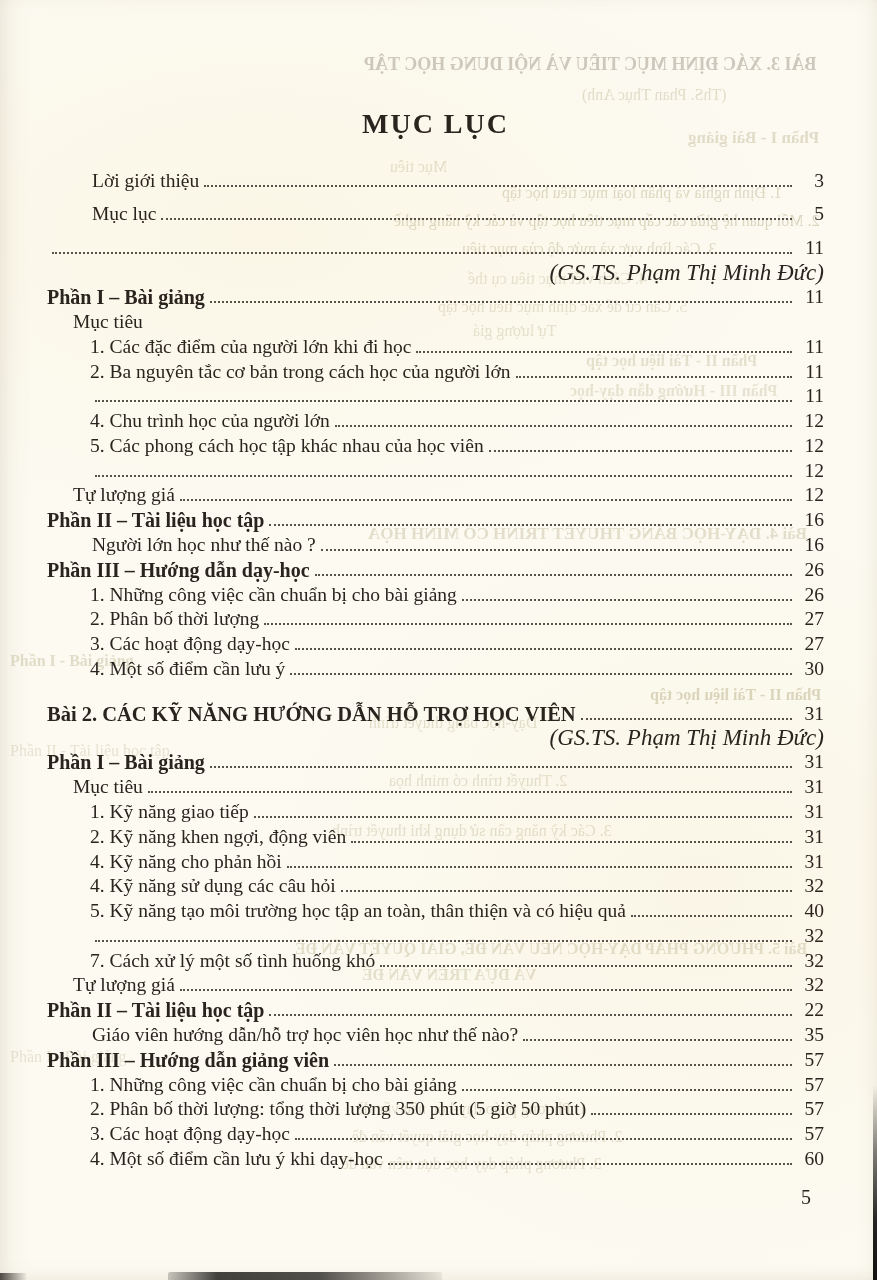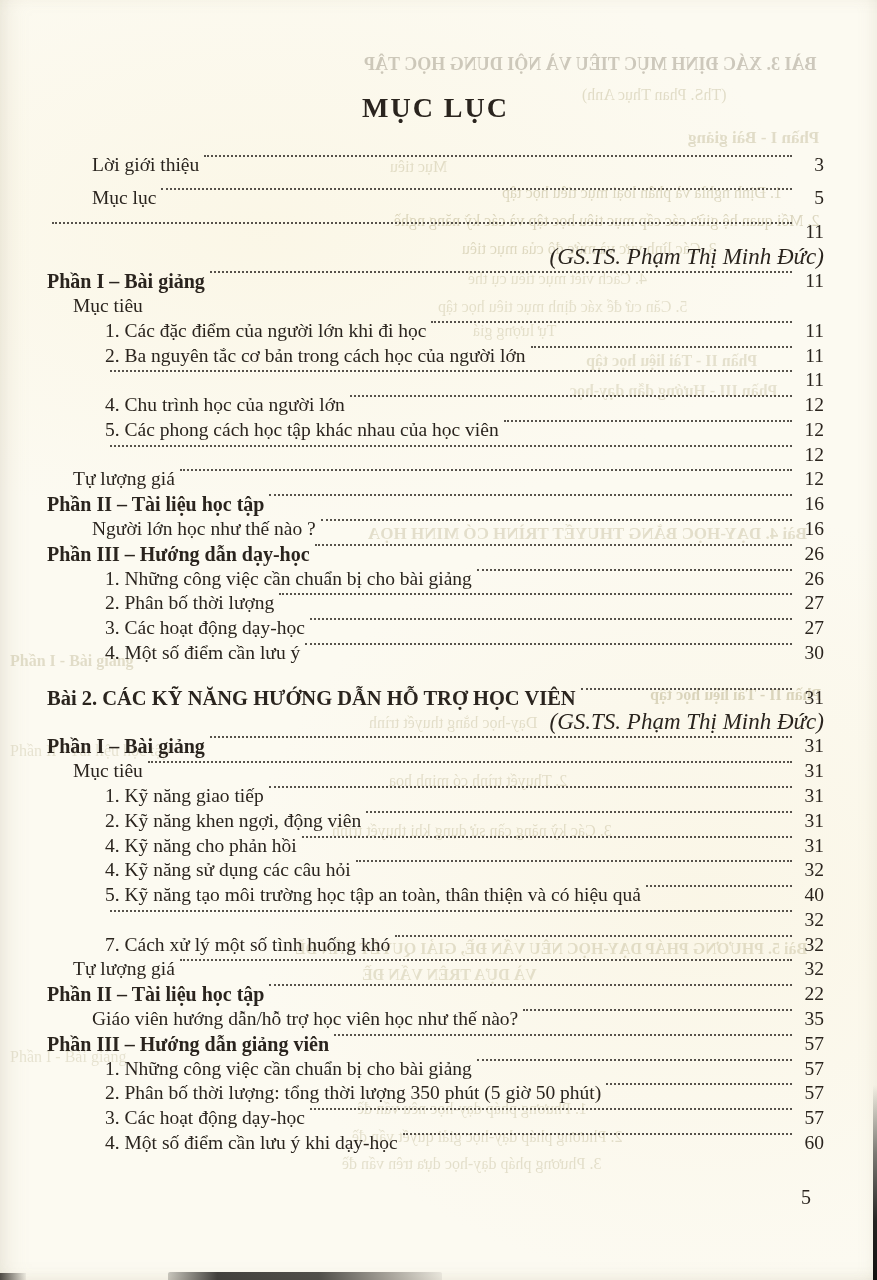--- a/index.html
+++ b/index.html
@@ -23,42 +23,42 @@
   .ghost{
     position:absolute;
     white-space:nowrap;
     filter:blur(0.6px);
     font-family:"Liberation Serif","DejaVu Serif",serif;
   }
   .ghost.mir{transform:scaleX(-1);}
   
   .content{
     position:absolute;z-index:2;
-    left:47px;right:53px;top:0;
+    left:47px;right:53px;top:16px;
   }
   .doc-title{
     text-align:center;
     font-size:28px;font-weight:bold;
     letter-spacing:2px;
     padding-top:92px;
     margin-bottom:24px;
   }
   .toc{display:block;}
   .row{
-    display:flex;align-items:flex-start;
+    display:flex;align-items:flex-end;
     font-size:19.5px;line-height:20px;
     padding:2.4px 0;
   }
   .row.loose{padding:6.5px 0;}
   .row.chapter{font-weight:bold;font-size:20.5px;margin-top:6px;}
   .row.section{font-weight:bold;font-size:20px;}
   .row.gap{margin-top:20px;}
   .row.author{display:block;text-align:right;font-style:italic;font-weight:normal;font-size:23px;padding:2px 0;}
   .ind-1{margin-left:26px;}
-  .ind-2{margin-left:58px;}
+  .ind-2{margin-left:43px;}
   .ind-3{margin-left:45px;}
   .lbl{white-space:nowrap;}
   .leader{
     flex:1;min-width:18px;
     border-bottom:2px dotted #45403a;
     margin:0 4px 4px 5px;
     opacity:.9;
   }
   .pagenum{min-width:28px;text-align:right;font-weight:normal;font-size:19.5px;}
   .folio{

